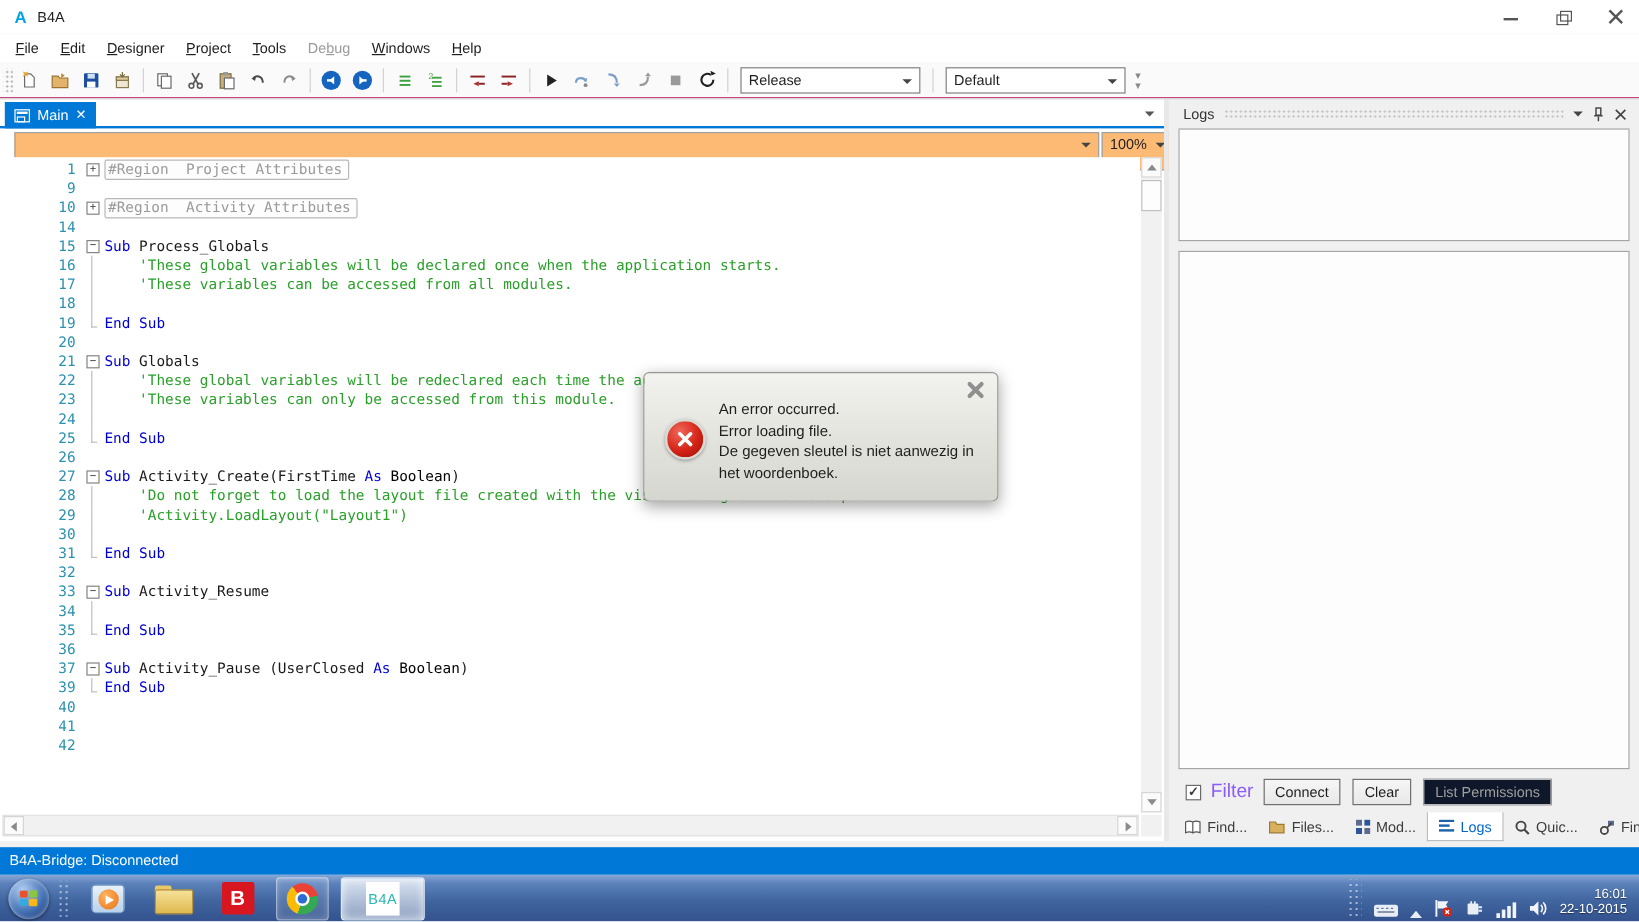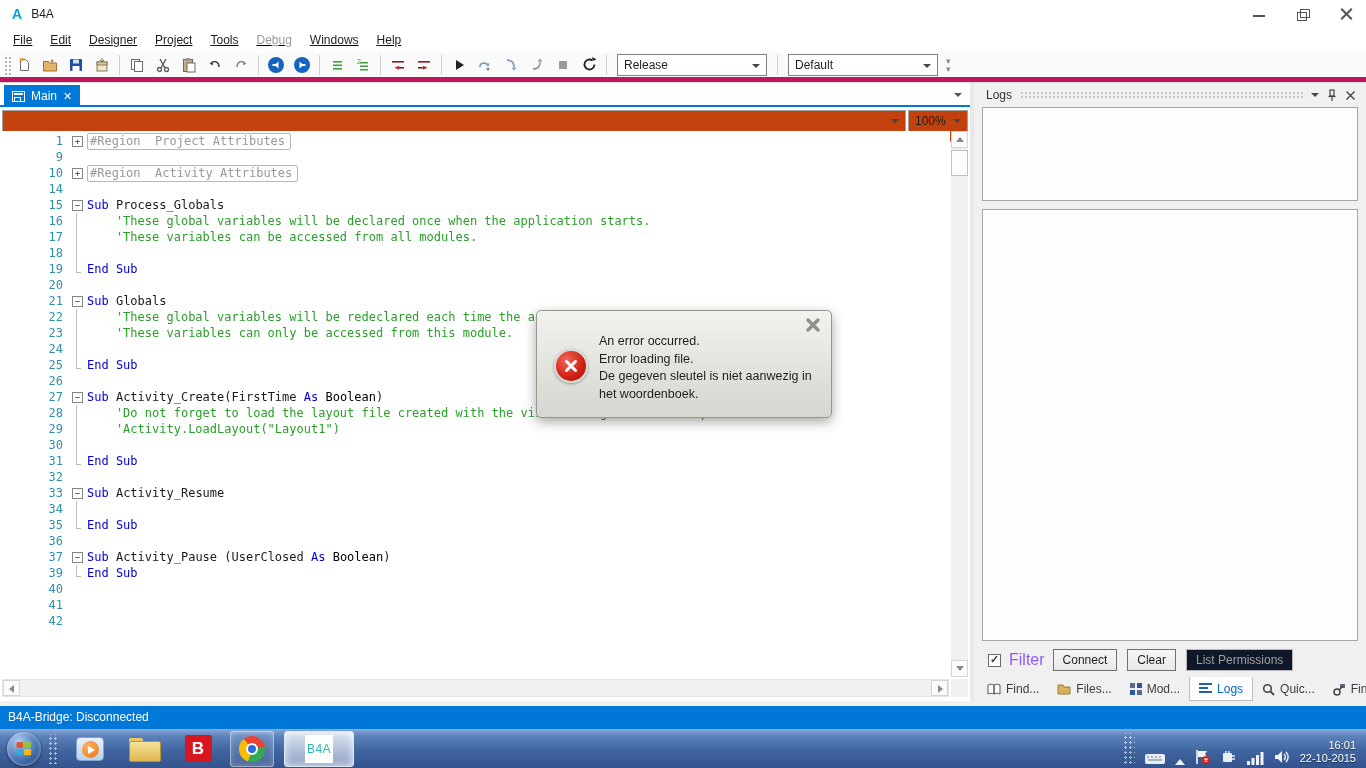--- a/index.html
+++ b/index.html
@@ -13,27 +13,27 @@
   .win-title { margin-left:9px; font-size:12px; color:#1e1e1e; }
   .win-controls { position:absolute; right:12px; top:0; height:28px; display:flex; align-items:center; gap:30px; }
   .wc { width:14px; height:14px; position:relative; cursor:default; }
   .wc-min::after { content:""; position:absolute; left:1px; right:1px; top:8px; border-top:2px solid #555; }
   .wc-restore::before { content:""; position:absolute; left:1px; top:5px; width:8px; height:7px; border:1px solid #555; background:#fff; }
   .wc-restore::after { content:""; position:absolute; left:4px; top:2px; width:8px; height:7px; border:1px solid #555; }
   .wc-close::before,.wc-close::after { content:""; position:absolute; left:-1px; top:6px; width:15px; border-top:2px solid #555; }
   .wc-close::before { transform:rotate(45deg); } .wc-close::after { transform:rotate(-45deg); }
 
   
-  .menubar { position:absolute; left:0; top:28px; width:1366px; height:24px; background:#ffffff; display:flex; align-items:center; padding-left:4px;text-decoration:underline; }
+  .menubar { position:absolute; left:0; top:28px; width:1366px; height:24px; background:#ffffff; display:flex; align-items:center; padding-left:4px; }
   .menu-item { font-size:12px; color:#1e1e1e; padding:3px 9px; }
   .menu-item.disabled { color:#9b9b9b; }
   .menu-item u { text-decoration:underline; }
 
   
-  .toolbar { position:absolute; left:0; top:52px; width:1366px; height:30px; background:#fafafa; border-bottom:5px solid #be185d; display:flex; align-items:center; }
+  .toolbar { position:absolute; left:0; top:52px; width:1366px; height:30px; background:#fafafa; border-bottom:1px solid #be185d; display:flex; align-items:center; }
   .grip { width:8px; height:20px; margin-left:3px; background-image:radial-gradient(#b5b5b5 1px, transparent 1.1px); background-size:4px 4px; background-position:1px 1px; }
   .tbi { width:24px; height:24px; display:flex; align-items:center; justify-content:center; margin:0 1px; }
   .tbi svg { display:block; }
   .tbsep { width:1px; height:20px; background:#d2d2d2; margin:0 4px; }
   .dd { height:22px; background:#fff; border:1px solid #818181; display:flex; align-items:center; position:relative; margin-left:6px; }
   .dd-release { width:150px; } .dd-default { width:150px; }
   .dd-label { font-size:12px; color:#1e1e1e; padding-left:6px; }
   .dd-arrow { position:absolute; right:6px; top:9px; width:0; height:0; border-left:4px solid transparent; border-right:4px solid transparent; border-top:4px solid #444; }
   .tb-overflow { margin-left:8px; color:#8a8a8a; font-size:9px; line-height:8px; text-align:center; }
 
@@ -43,21 +43,21 @@
   .editor-zone { position:absolute; left:0; top:0; width:970px; height:618px; background:#fff; }
   .tabstrip { position:absolute; left:0; top:2px; width:970px; height:22px; background:#fff; border-bottom:2px solid #0078d7; }
   .tab-main { position:absolute; left:4px; top:0; height:22px; background:#0078d7; color:#fff; display:flex; align-items:center; padding:0 8px; gap:6px; font-size:12px; }
   .tab-form-icon { width:13px; height:11px; border:1px solid #fff; position:relative; }
   .tab-form-icon::before { content:""; position:absolute; left:1px; top:1px; right:1px; border-top:2px solid #fff; }
   .tab-form-icon::after { content:""; position:absolute; left:1px; top:5px; width:5px; height:3px; border:1px solid #fff; }
   .tab-close { font-size:11px; line-height:11px; }
   .tab-chevron { position:absolute; right:8px; top:8px; width:0; height:0; border-left:4px solid transparent; border-right:4px solid transparent; border-top:4px solid #555; }
 
   .combo-row { position:absolute; left:0; top:26px; width:970px; height:22px; }
-  .sel { position:absolute; top:1px; height:32px; background:#c2410c; border:1px solid #a0a0a0; }
+  .sel { position:absolute; top:1px; height:32px; background:#fdba74; border:1px solid #a0a0a0;margin-left:10px; }
   .sel-module { left:2px; width:904px; }
   .sel-zoom { left:908px; width:60px; }
   .sel .dd-label { line-height:18px; }
   .sel .dd-arrow { top:8px; }
 
   
   .code { position:absolute; left:0; top:48px; width:950px; height:546px; overflow:hidden; background:#fff; font-family:"DejaVu Sans Mono", monospace; font-size:12px; padding-top:2px; }
   .crow { display:flex; height:16px; line-height:16px; padding-left:44px; }
   .cnum { width:28px; text-align:right; padding-right:9px; color:#2b91af; flex:none; }
   .cfold { width:15px; position:relative; flex:none; }

